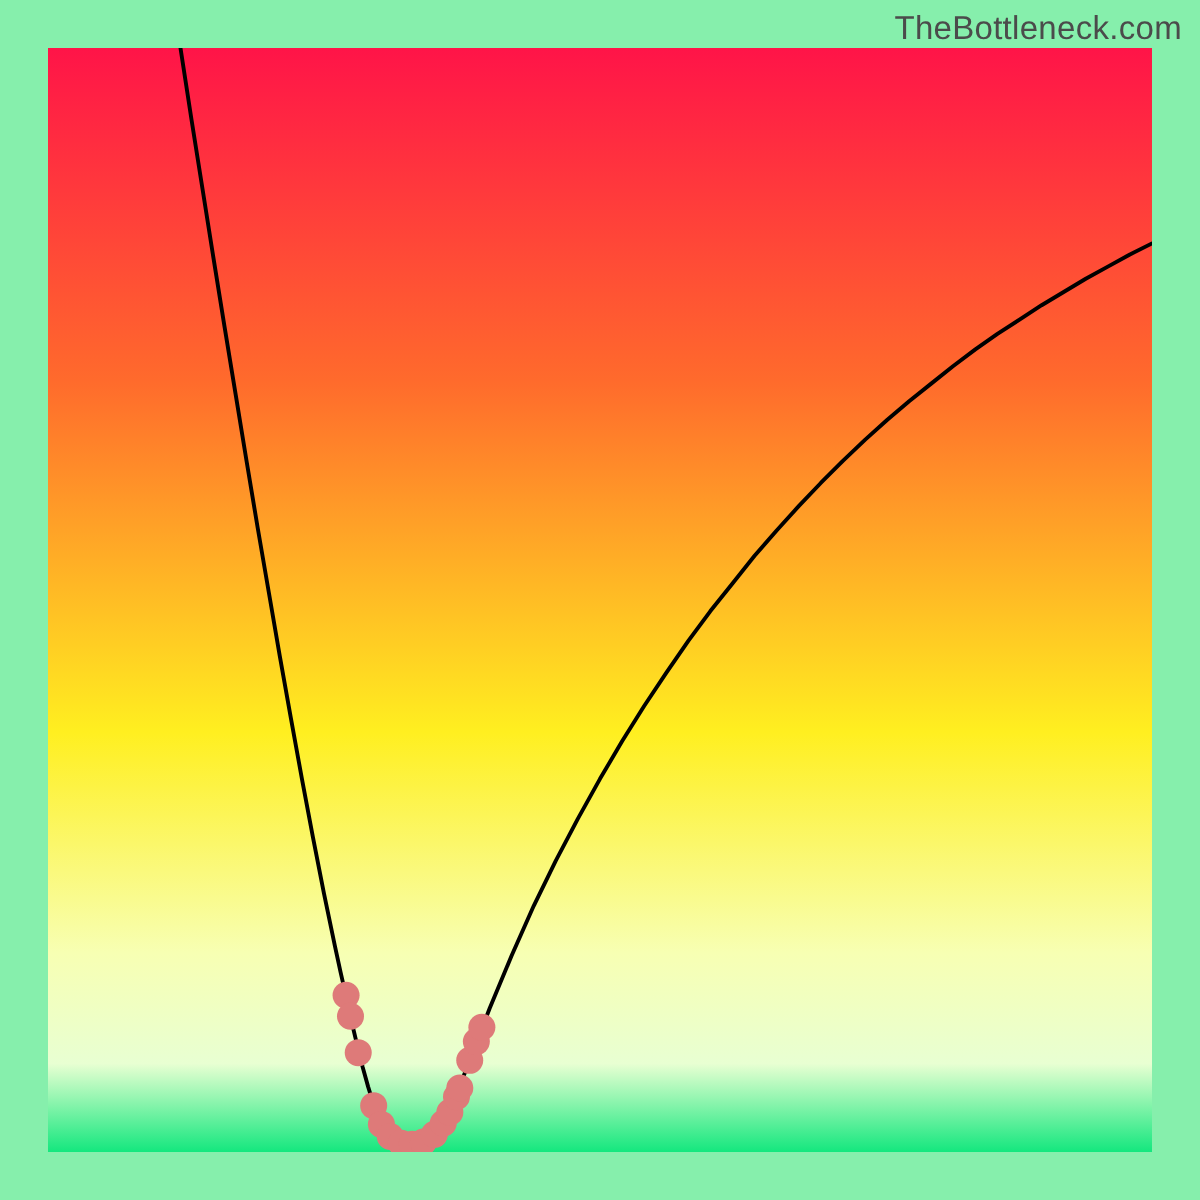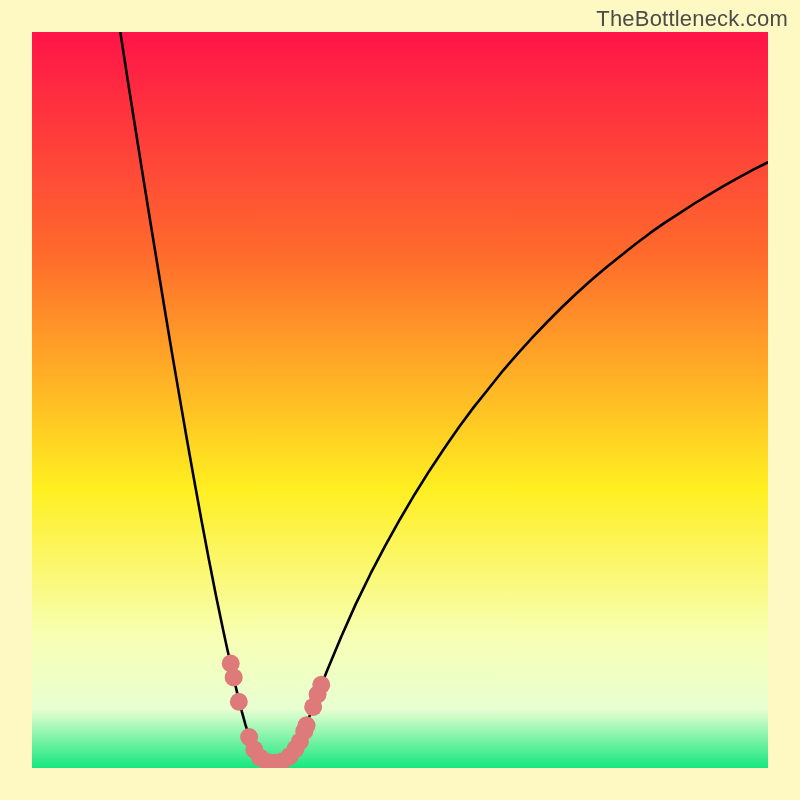--- a/index.html
+++ b/index.html
@@ -10,21 +10,21 @@
     overflow: hidden;
     background: #000;
     font-family: Arial, Helvetica, sans-serif;
   }
   .frame {
     position: absolute;
     left: 0;
     top: 0;
     width: 800px;
     height: 800px;
-    background: #fef9c3;
+    background: #86efac;
   }
   .plot-area {
     position: absolute;
     left: 32px;
     top: 32px;
     width: 736px;
     height: 736px;
     overflow: hidden;
   }
   .watermark {

